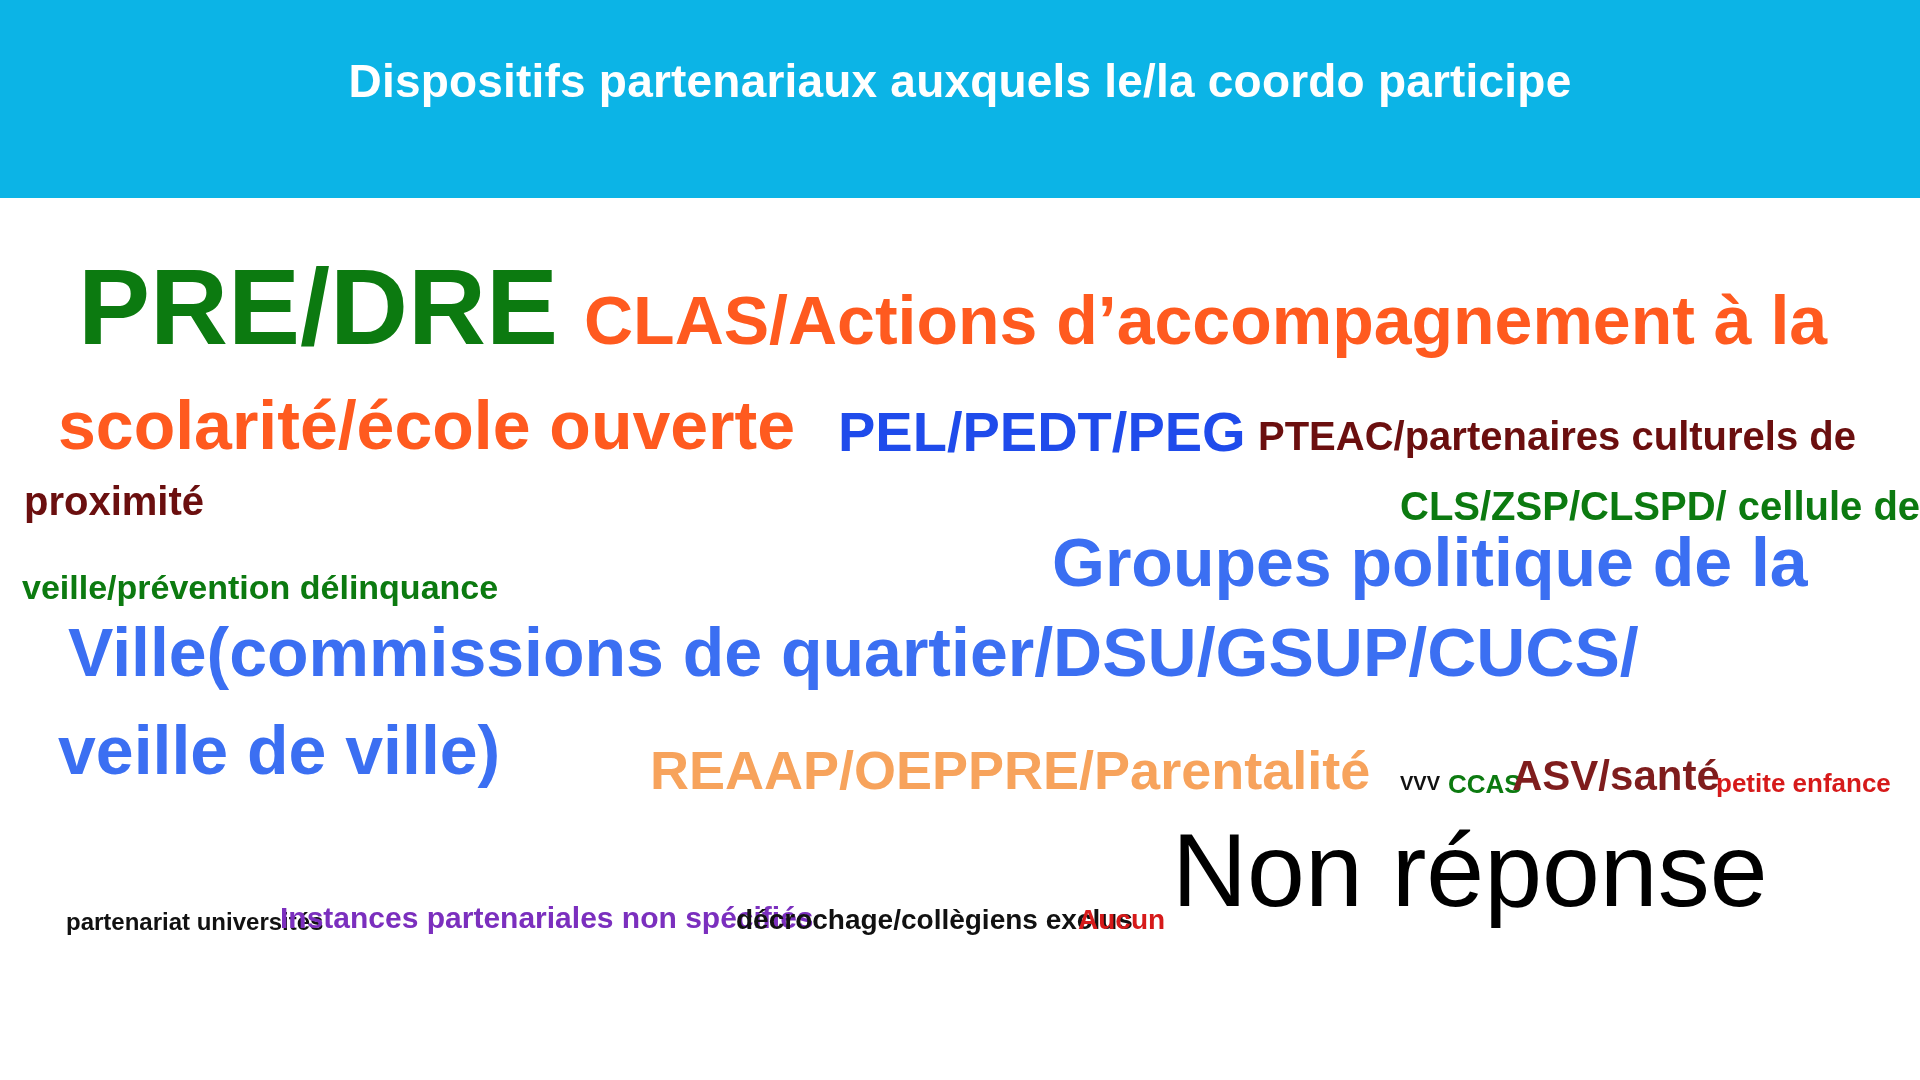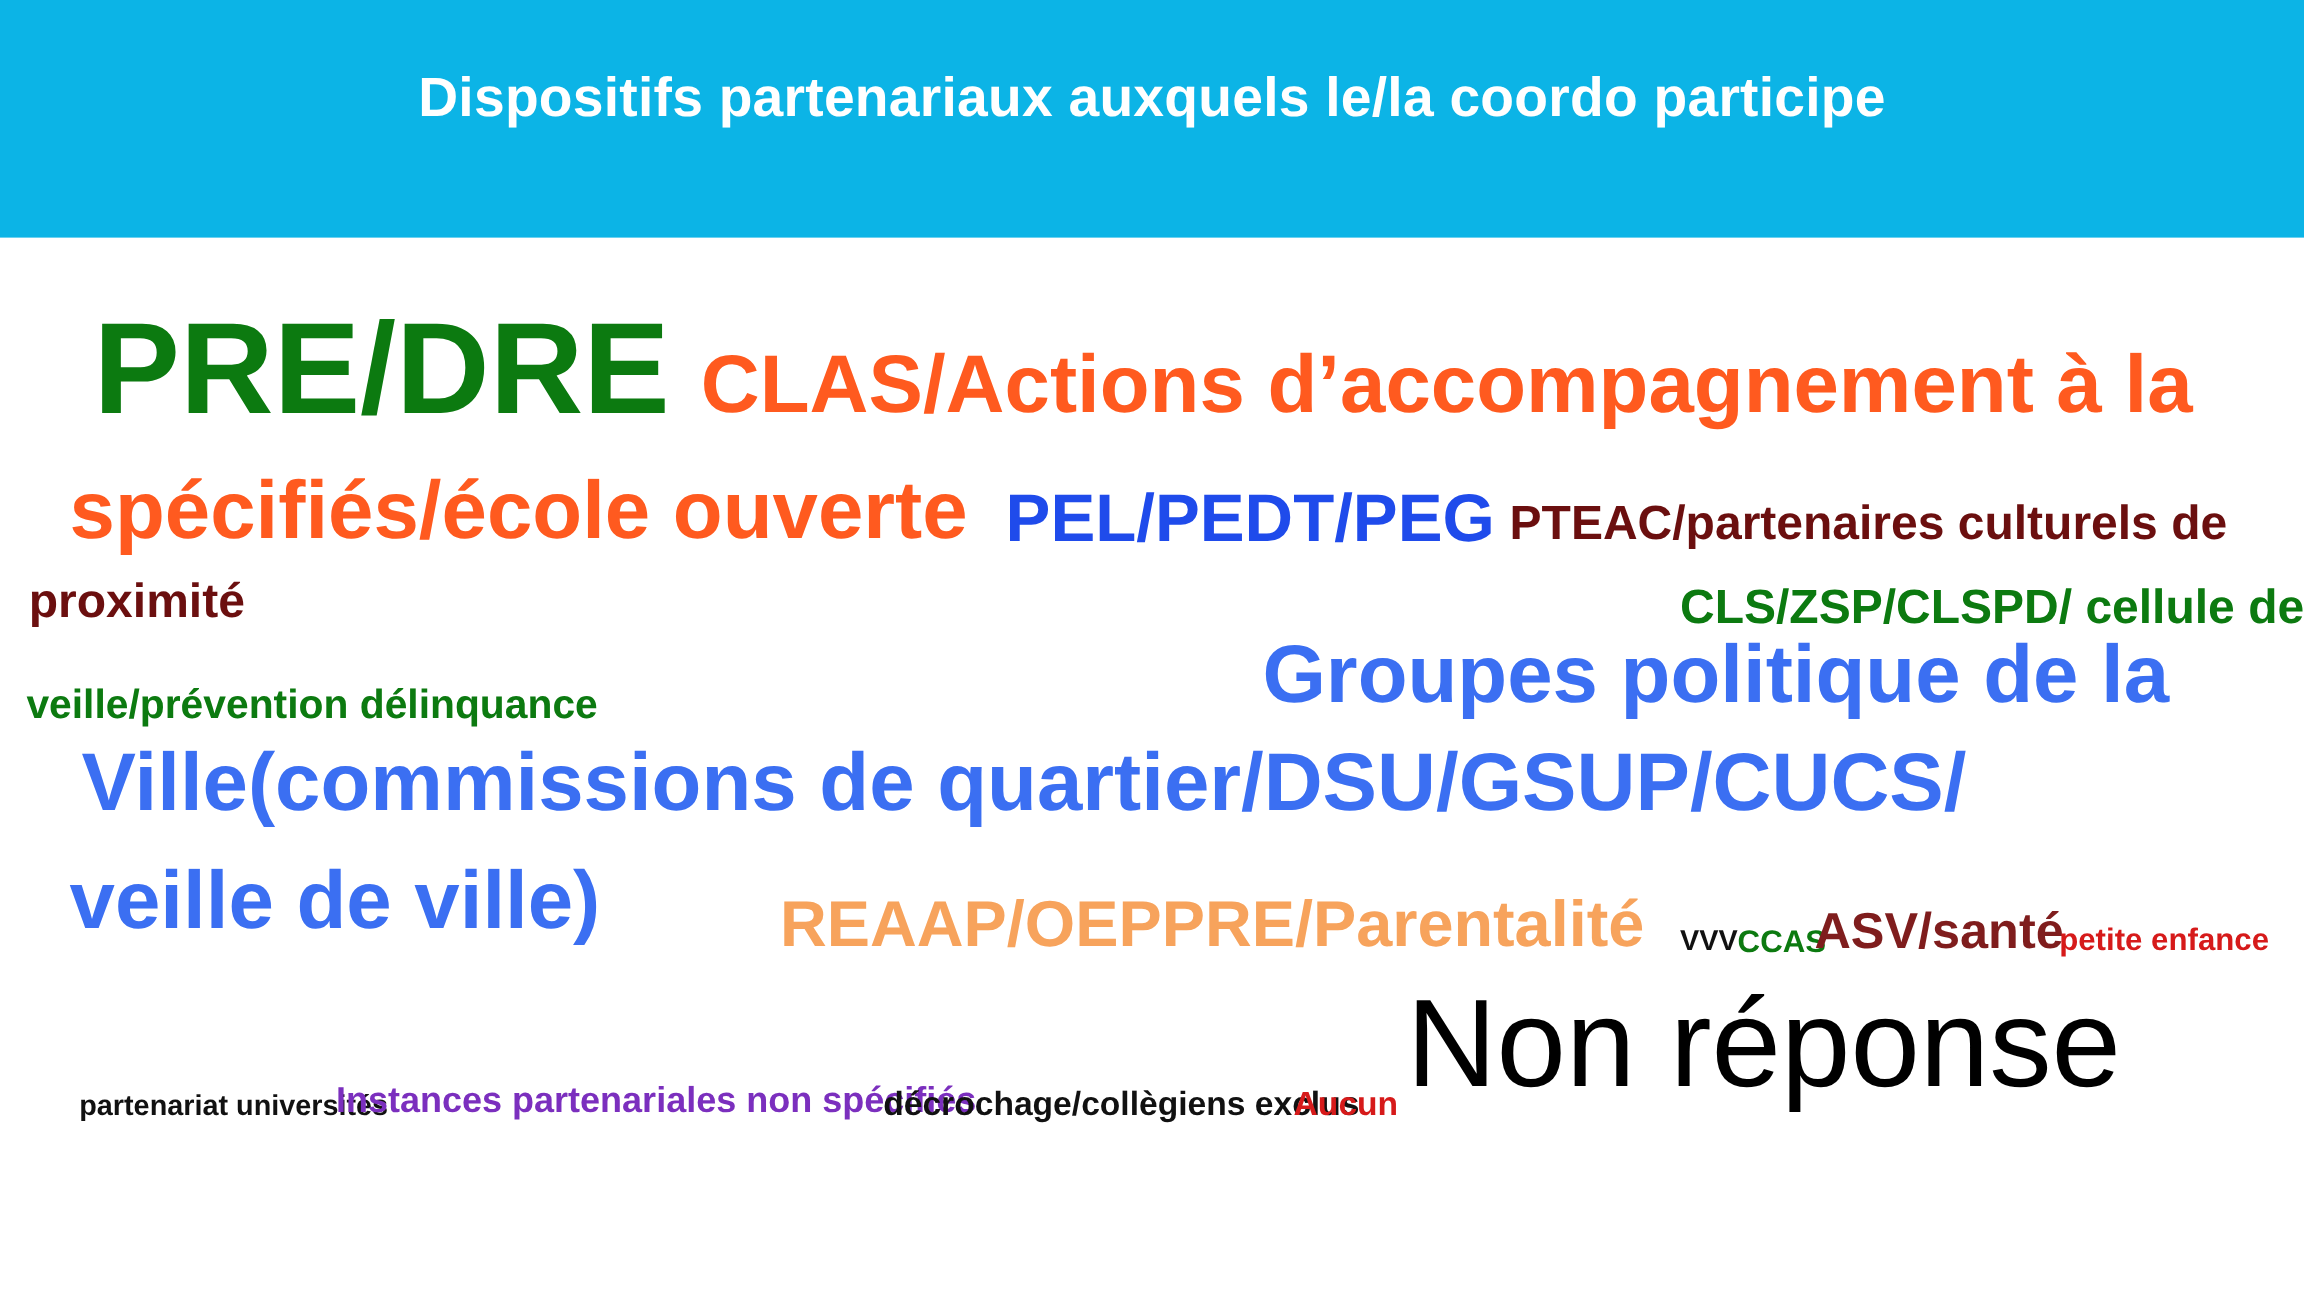--- a/index.html
+++ b/index.html
@@ -57,21 +57,21 @@
   .w-scolarite     { left: 58px;  top: 193px; font-size: 68px;  font-weight: bold; color: #FF5A1F; }
   .w-pel           { left: 838px; top: 206px; font-size: 56px;  font-weight: bold; color: #1F4BEB; }
   .w-pteac         { left: 1258px;top: 218px; font-size: 40px;  font-weight: bold; color: #6B0F0F; }
   .w-proximite     { left: 24px;  top: 283px; font-size: 40px;  font-weight: bold; color: #6B0F0F; }
   .w-cls           { left: 1400px;top: 288px; font-size: 40px;  font-weight: bold; color: #0C7A10; }
   .w-veille        { left: 22px;  top: 372px; font-size: 34px;  font-weight: bold; color: #0C7A10; }
   .w-groupes       { left: 1052px;top: 330px; font-size: 68px;  font-weight: bold; color: #3B6FF2; }
   .w-ville         { left: 68px;  top: 420px; font-size: 68px;  font-weight: bold; color: #3B6FF2; }
   .w-contrat       { left: 58px;  top: 518px; font-size: 68px;  font-weight: bold; color: #3B6FF2; }
   .w-reaap         { left: 650px; top: 545px; font-size: 54px;  font-weight: bold; color: #F7A35C; }
-  .w-vvv           { left: 1400px;top: 575px; font-size: 24px;  font-weight: bold; color: #111111; }
+  .w-vvv           { left: 1400px;top: 575px; font-size: 20px;  font-weight: bold; color: #111111; }
   .w-ccas          { left: 1448px;top: 573px; font-size: 26px;  font-weight: bold; color: #0C7A10; }
   .w-asv           { left: 1512px;top: 557px; font-size: 42px;  font-weight: bold; color: #7f1d1d; }
   .w-petite        { left: 1716px;top: 572px; font-size: 26px;  font-weight: bold; color: #D61A1A; }
   .w-nonreponse    { left: 1172px;top: 620px; font-size: 104px; color: #000000; }
   .w-partenariat   { left: 66px;  top: 712px; font-size: 24px;  font-weight: bold; color: #111111; }
   .w-instances     { left: 280px; top: 705px; font-size: 30px;  font-weight: bold; color: #7B2FBE; }
   .w-decrochage    { left: 736px; top: 708px; font-size: 28px;  font-weight: bold; color: #111111; }
   .w-aucun         { left: 1078px;top: 708px; font-size: 28px;  font-weight: bold; color: #D61A1A; }
 </style>
 </head>
@@ -79,21 +79,21 @@
 
 <div class="slide">
 
   <div class="title-bar">
     <div class="title-text">Dispositifs partenariaux auxquels le/la coordo participe</div>
   </div>
 
   <div class="cloud">
     <span class="w w-predre">PRE/DRE</span>
     <span class="w w-clas">CLAS/Actions d’accompagnement à la</span>
-    <span class="w w-scolarite">spécifiés/école ouverte</span>
+    <span class="w w-scolarite">scolarité/école ouverte</span>
     <span class="w w-pel">PEL/PEDT/PEG</span>
     <span class="w w-pteac">PTEAC/partenaires culturels de</span>
     <span class="w w-proximite">proximité</span>
     <span class="w w-cls">CLS/ZSP/CLSPD/ cellule de</span>
     <span class="w w-veille">veille/prévention délinquance</span>
     <span class="w w-groupes">Groupes politique de la</span>
     <span class="w w-ville">Ville(commissions de quartier/DSU/GSUP/CUCS/</span>
     <span class="w w-contrat">veille de ville)</span>
     <span class="w w-reaap">REAAP/OEPPRE/Parentalité</span>
     <span class="w w-vvv">VVV</span>

